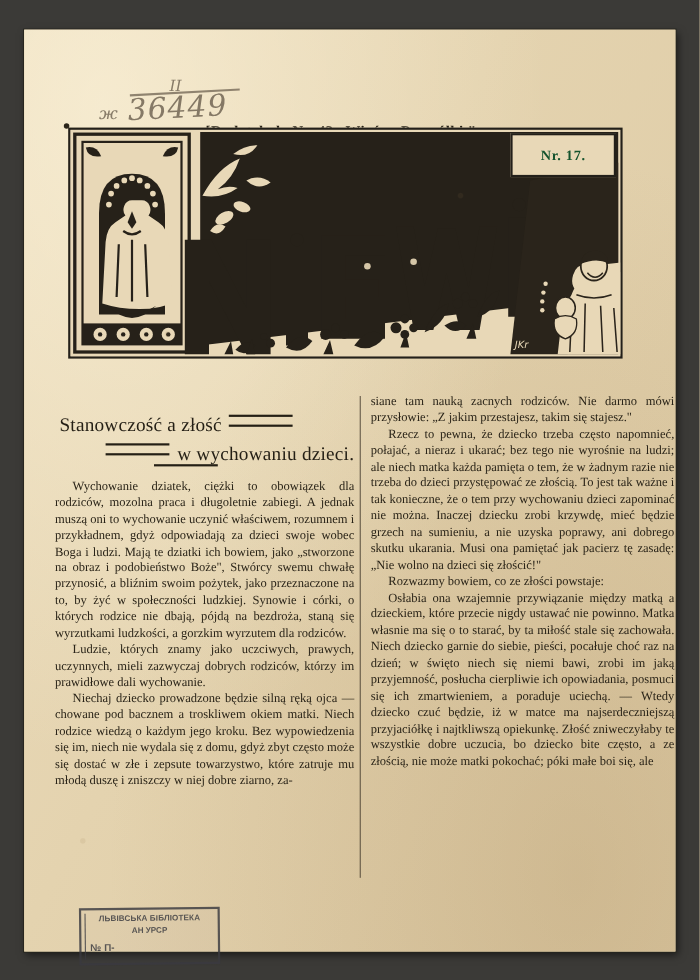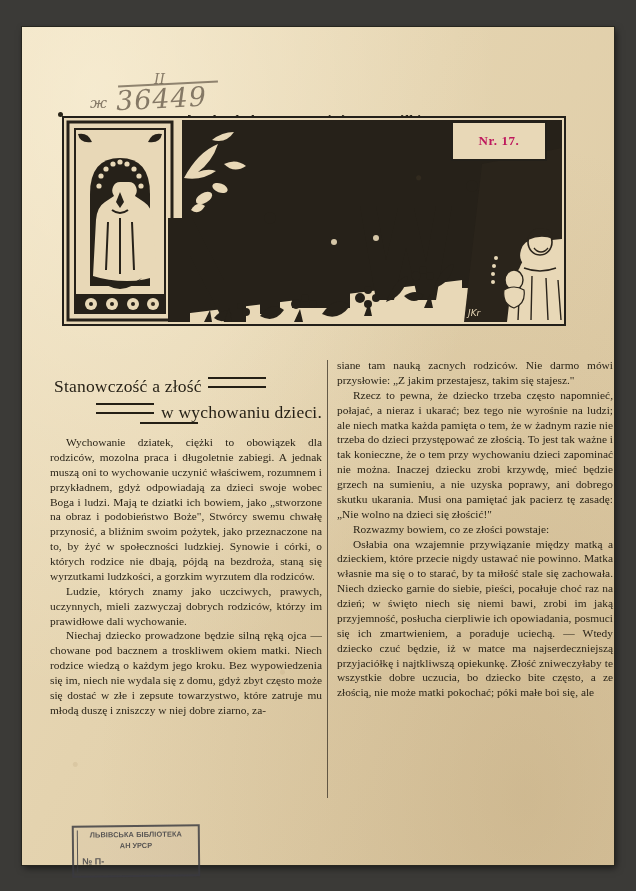--- a/index.html
+++ b/index.html
@@ -59,25 +59,25 @@
   
   .masthead{
     position:absolute;left:40px;top:89px;width:500px;height:206px;
     border:2px solid #23201a;
     background:#e8d8b7;
     overflow:hidden;
   }
   .mh-ink{position:absolute;inset:0;}
 
   .mh-number-box{
-    position:absolute;right:17px;top:3px;width:92px;height:36px;
+    position:absolute;right:4px;top:3px;width:92px;height:36px;
     background:#e8d8b7;border:2px solid #23201a;
     display:flex;align-items:center;justify-content:center;
     font-family:"Liberation Serif", serif;font-weight:bold;
-    font-size:13px;color:#be185d;letter-spacing:.6px;z-index:9;
+    font-size:13px;color:#14532d;letter-spacing:.6px;z-index:9;
   }
   .mh-dot{
     position:absolute;left:-9px;top:-12px;width:6px;height:6px;border-radius:50%;
     background:#2a2519;
   }
 
   
   .headline{
     position:absolute;left:28px;top:346px;width:272px;
     font-size:17.5px;color:#241f15;line-height:1.5;

